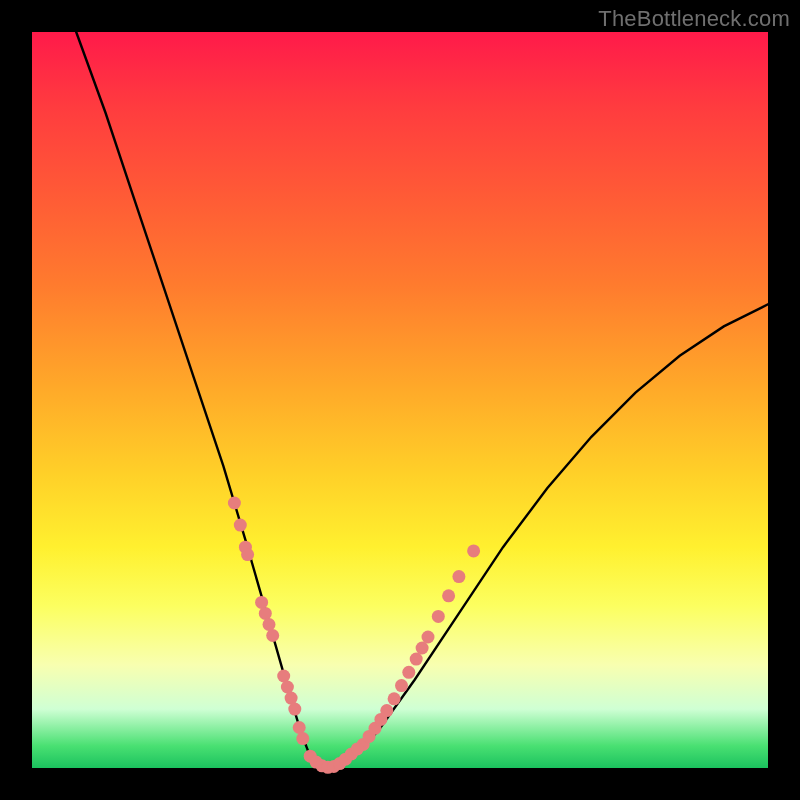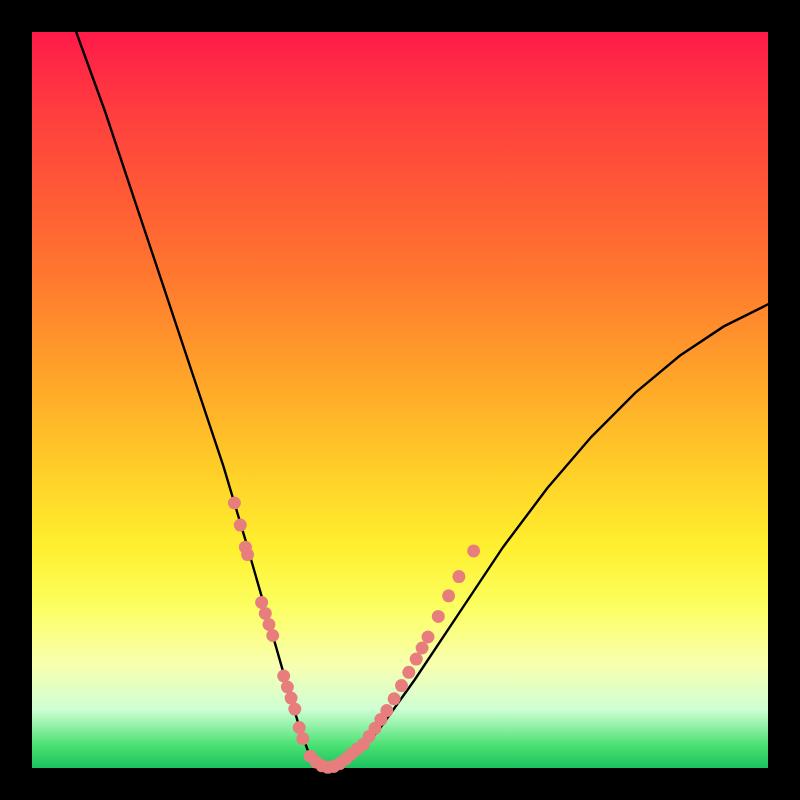--- a/index.html
+++ b/index.html
@@ -107,13 +107,14 @@
           <circle cx="295.9" cy="735.3" r="6.5" fill="#e77d7d"></circle>
           <circle cx="301.8" cy="734.5" r="6.5" fill="#e77d7d"></circle>
           <circle cx="307.6" cy="731.6" r="6.5" fill="#e77d7d"></circle>
           <circle cx="313.5" cy="727.2" r="6.5" fill="#e77d7d"></circle>
           <circle cx="319.4" cy="722.0" r="6.5" fill="#e77d7d"></circle>
           <circle cx="325.3" cy="716.9" r="6.5" fill="#e77d7d"></circle>
         </g>
     </svg>
   </div>
 
+  <div class="watermark">TheBottleneck.com</div>
 </div>
 
 </body></html>

